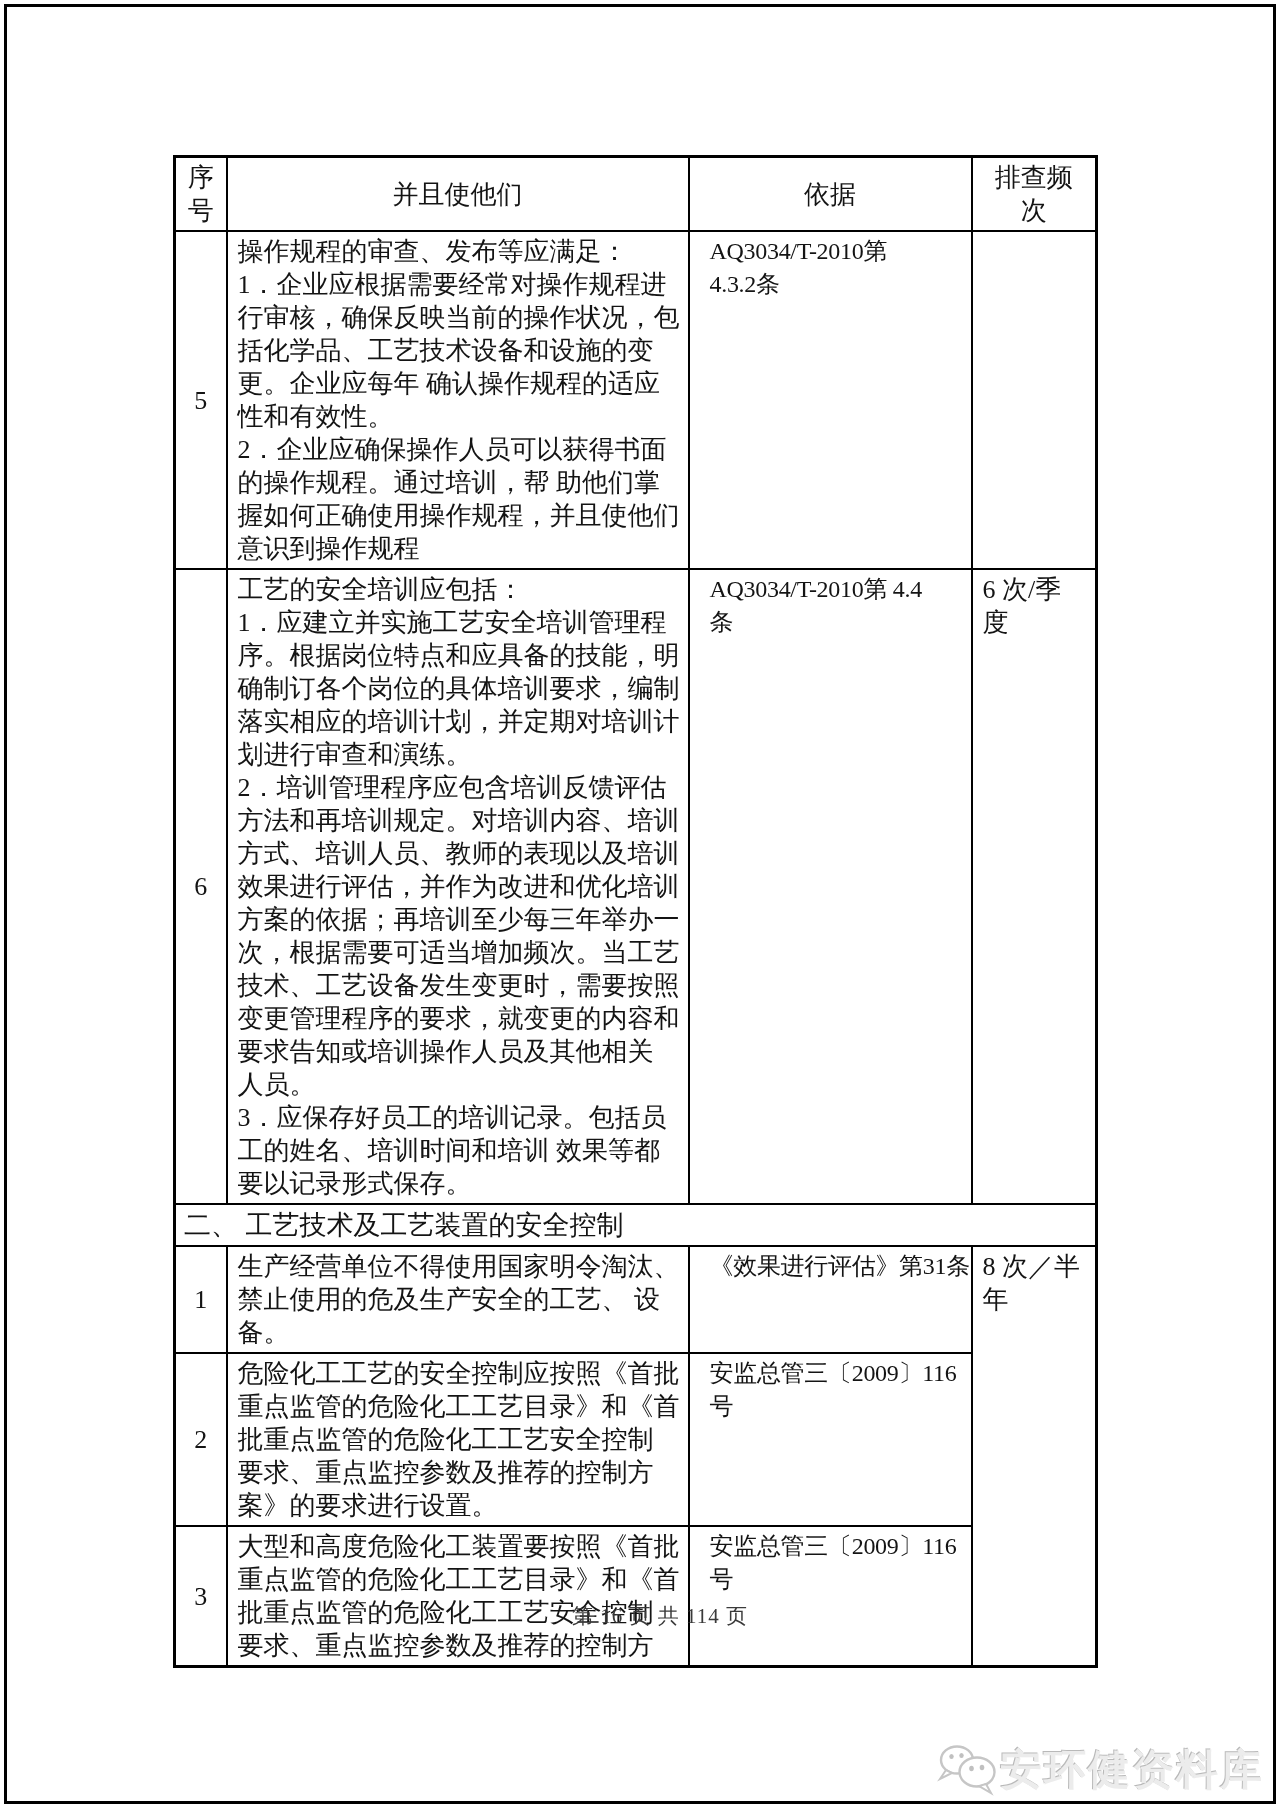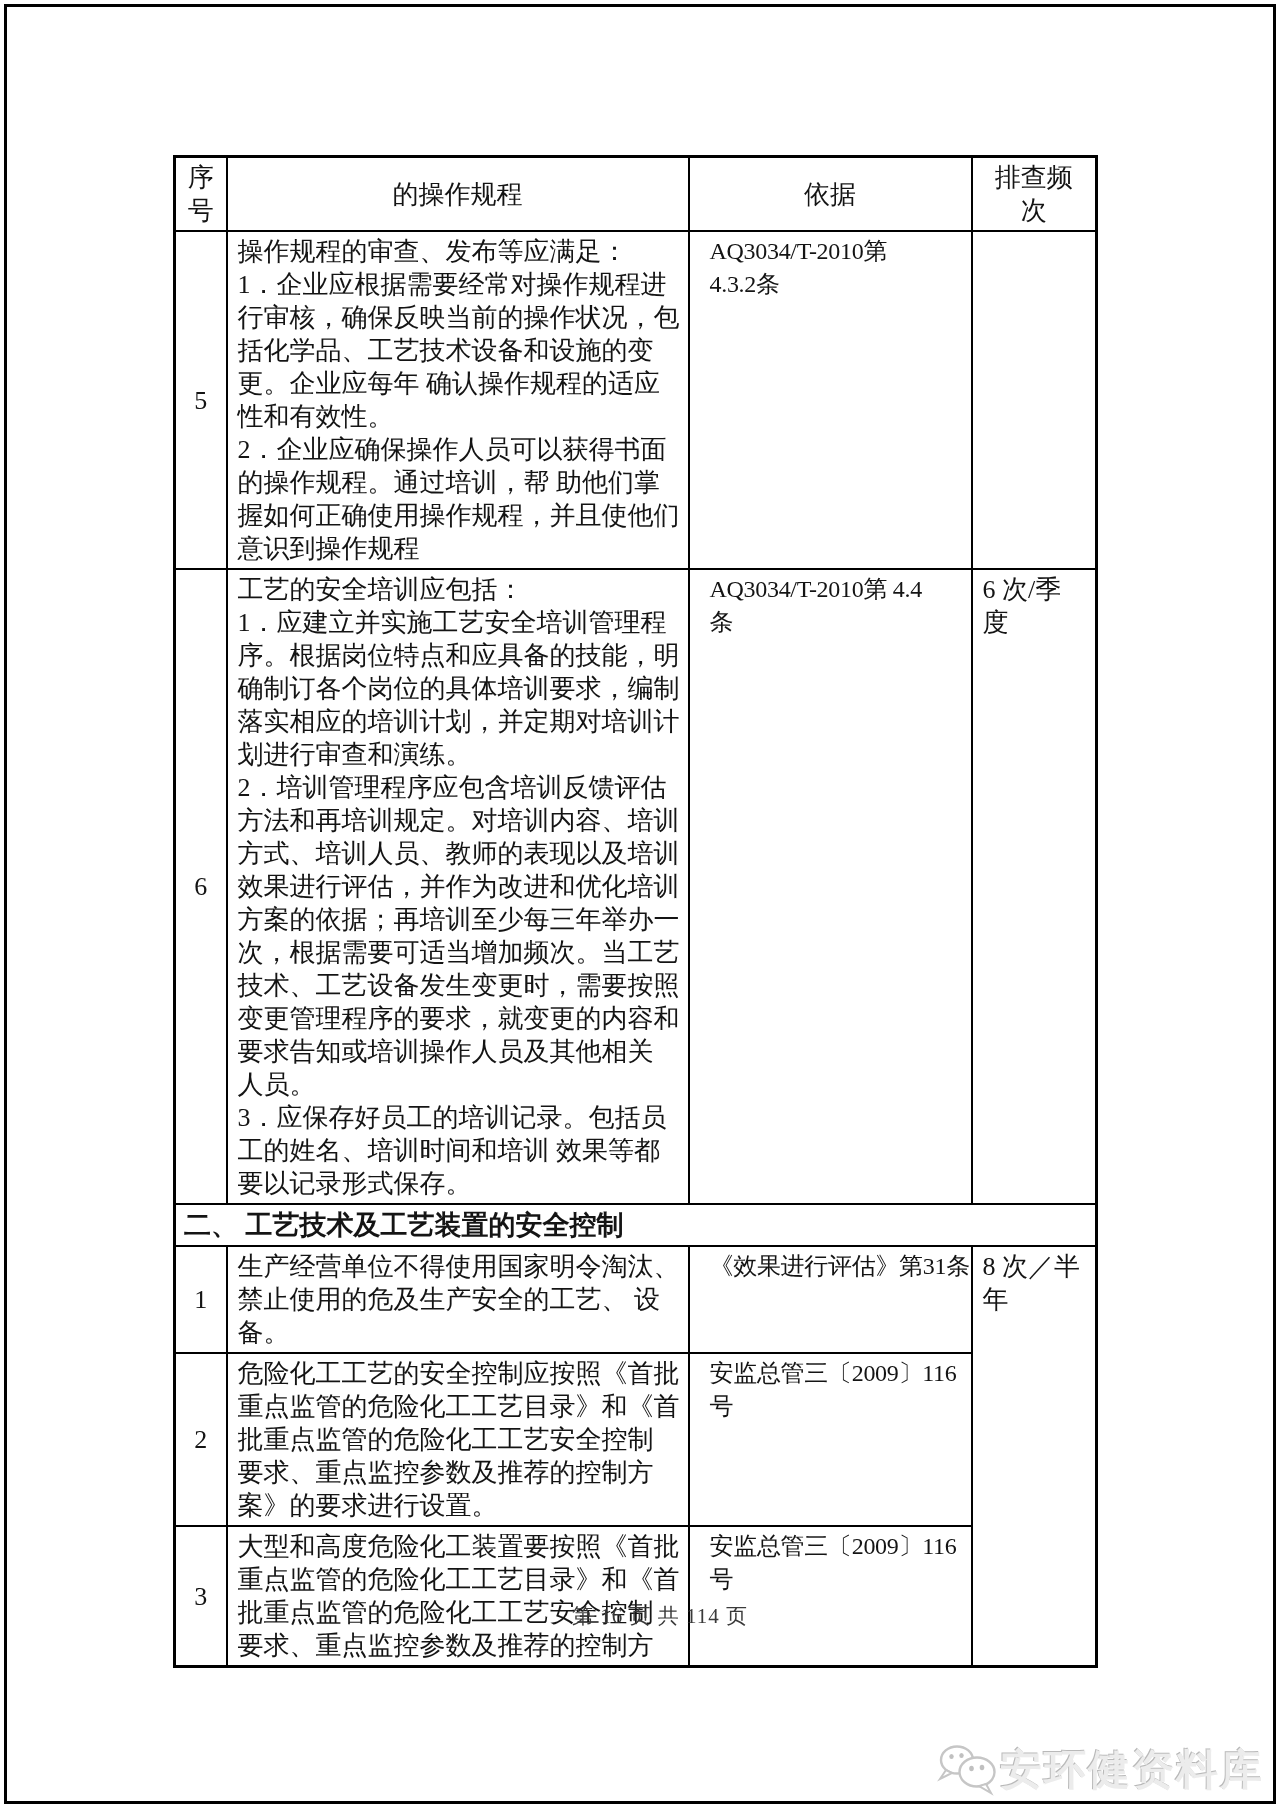--- a/index.html
+++ b/index.html
@@ -26,21 +26,21 @@
   }
   .audit-table th{
     text-align:center;vertical-align:middle;padding:3px 0;
   }
   td.cell-no{text-align:center;vertical-align:middle;padding:2px 0;}
   td.cell-content{padding:3px 10px 3px 10px;}
   td.cell-basis{padding:3px 2px 3px 20px;font-size:24px;letter-spacing:-0.3px;}
   td.cell-freq{padding:3px 4px 3px 10px;vertical-align:top;}
   tr.section-row td{
     font-family:"Liberation Sans","DejaVu Sans",sans-serif;
-    font-weight:bold;font-size:27px;line-height:34px;
+    font-weight:normal;font-size:27px;line-height:34px;
     padding:3px 4px 3px 8px;
   }
   .page-footer{
     position:absolute;left:0;top:1602px;width:1280px;
     text-align:center;font-size:21px;color:#3a3a3a;letter-spacing:1px;margin-left:20px;
   }
   .watermark{
     position:absolute;top:1742px;right:16px;
     display:flex;align-items:center;
   }
@@ -61,21 +61,21 @@
   <colgroup>
     <col style="width:52px">
     <col style="width:462px">
     <col style="width:283px">
     <col style="width:125px">
   </colgroup>
   <tbody>
     <tr>
       <th>序
 号</th>
-      <th>的操作规程</th>
+      <th>并且使他们</th>
       <th>依据</th>
       <th>排查频
 次</th>
     </tr>
 
     <tr>
       <td class="cell-no">5</td>
       <td class="cell-content">操作规程的审查、发布等应满足：
 1．企业应根据需要经常对操作规程进
 行审核，确保反映当前的操作状况，包

